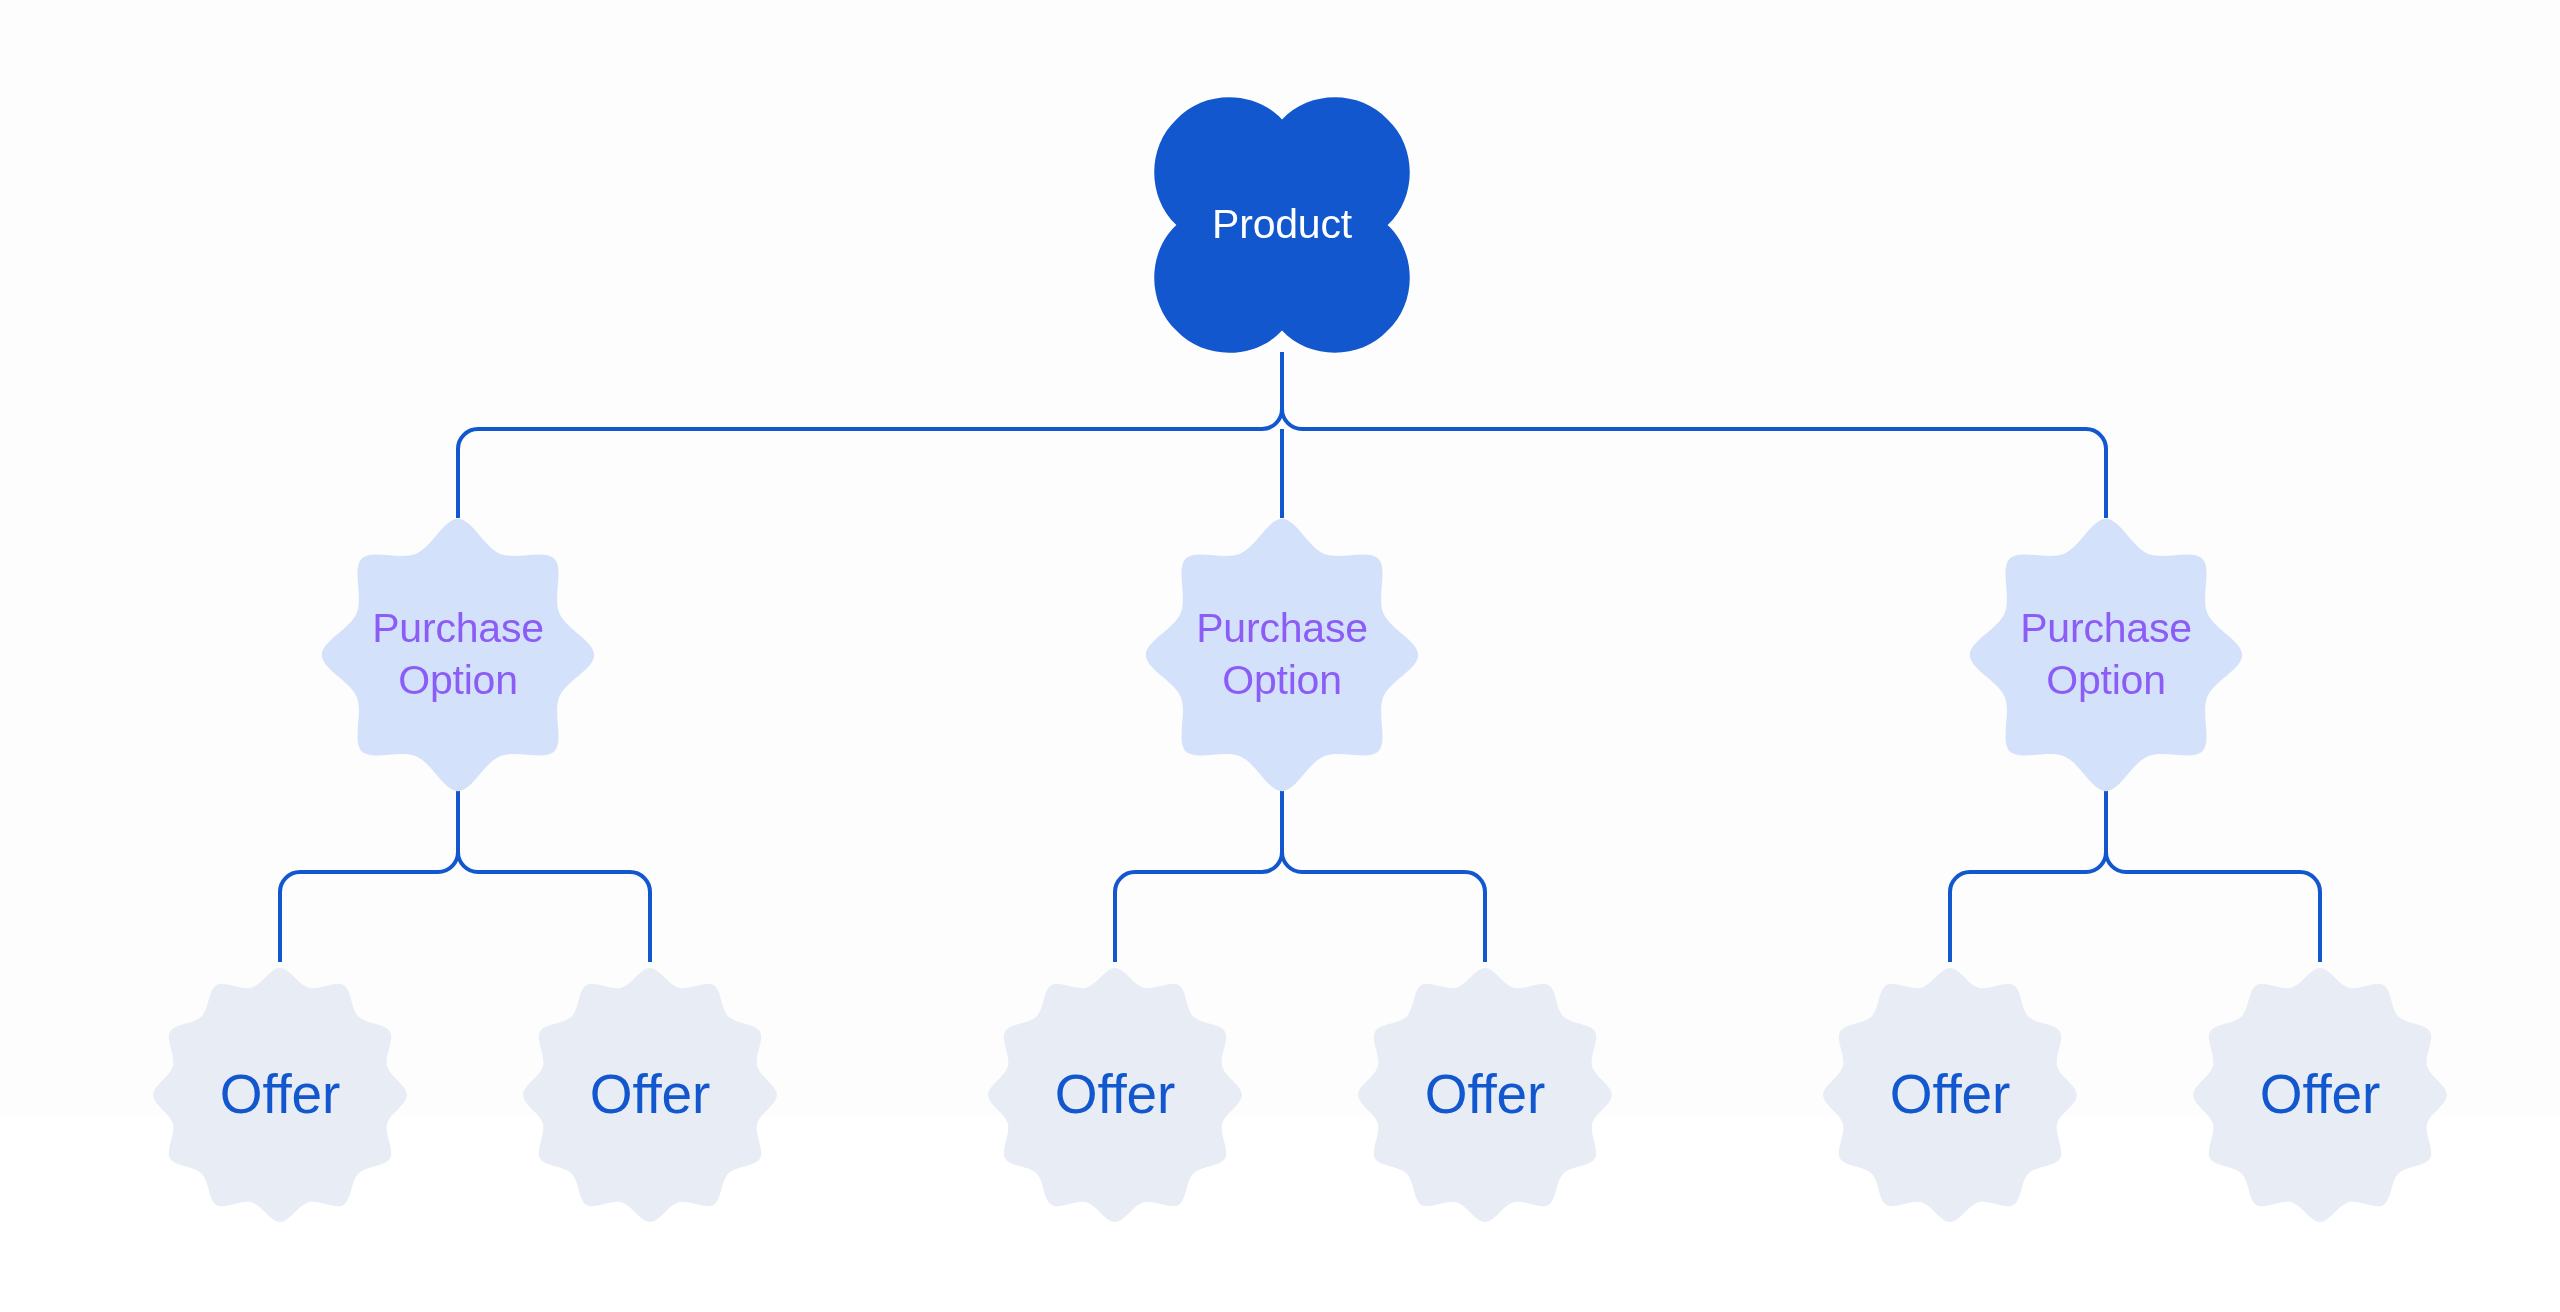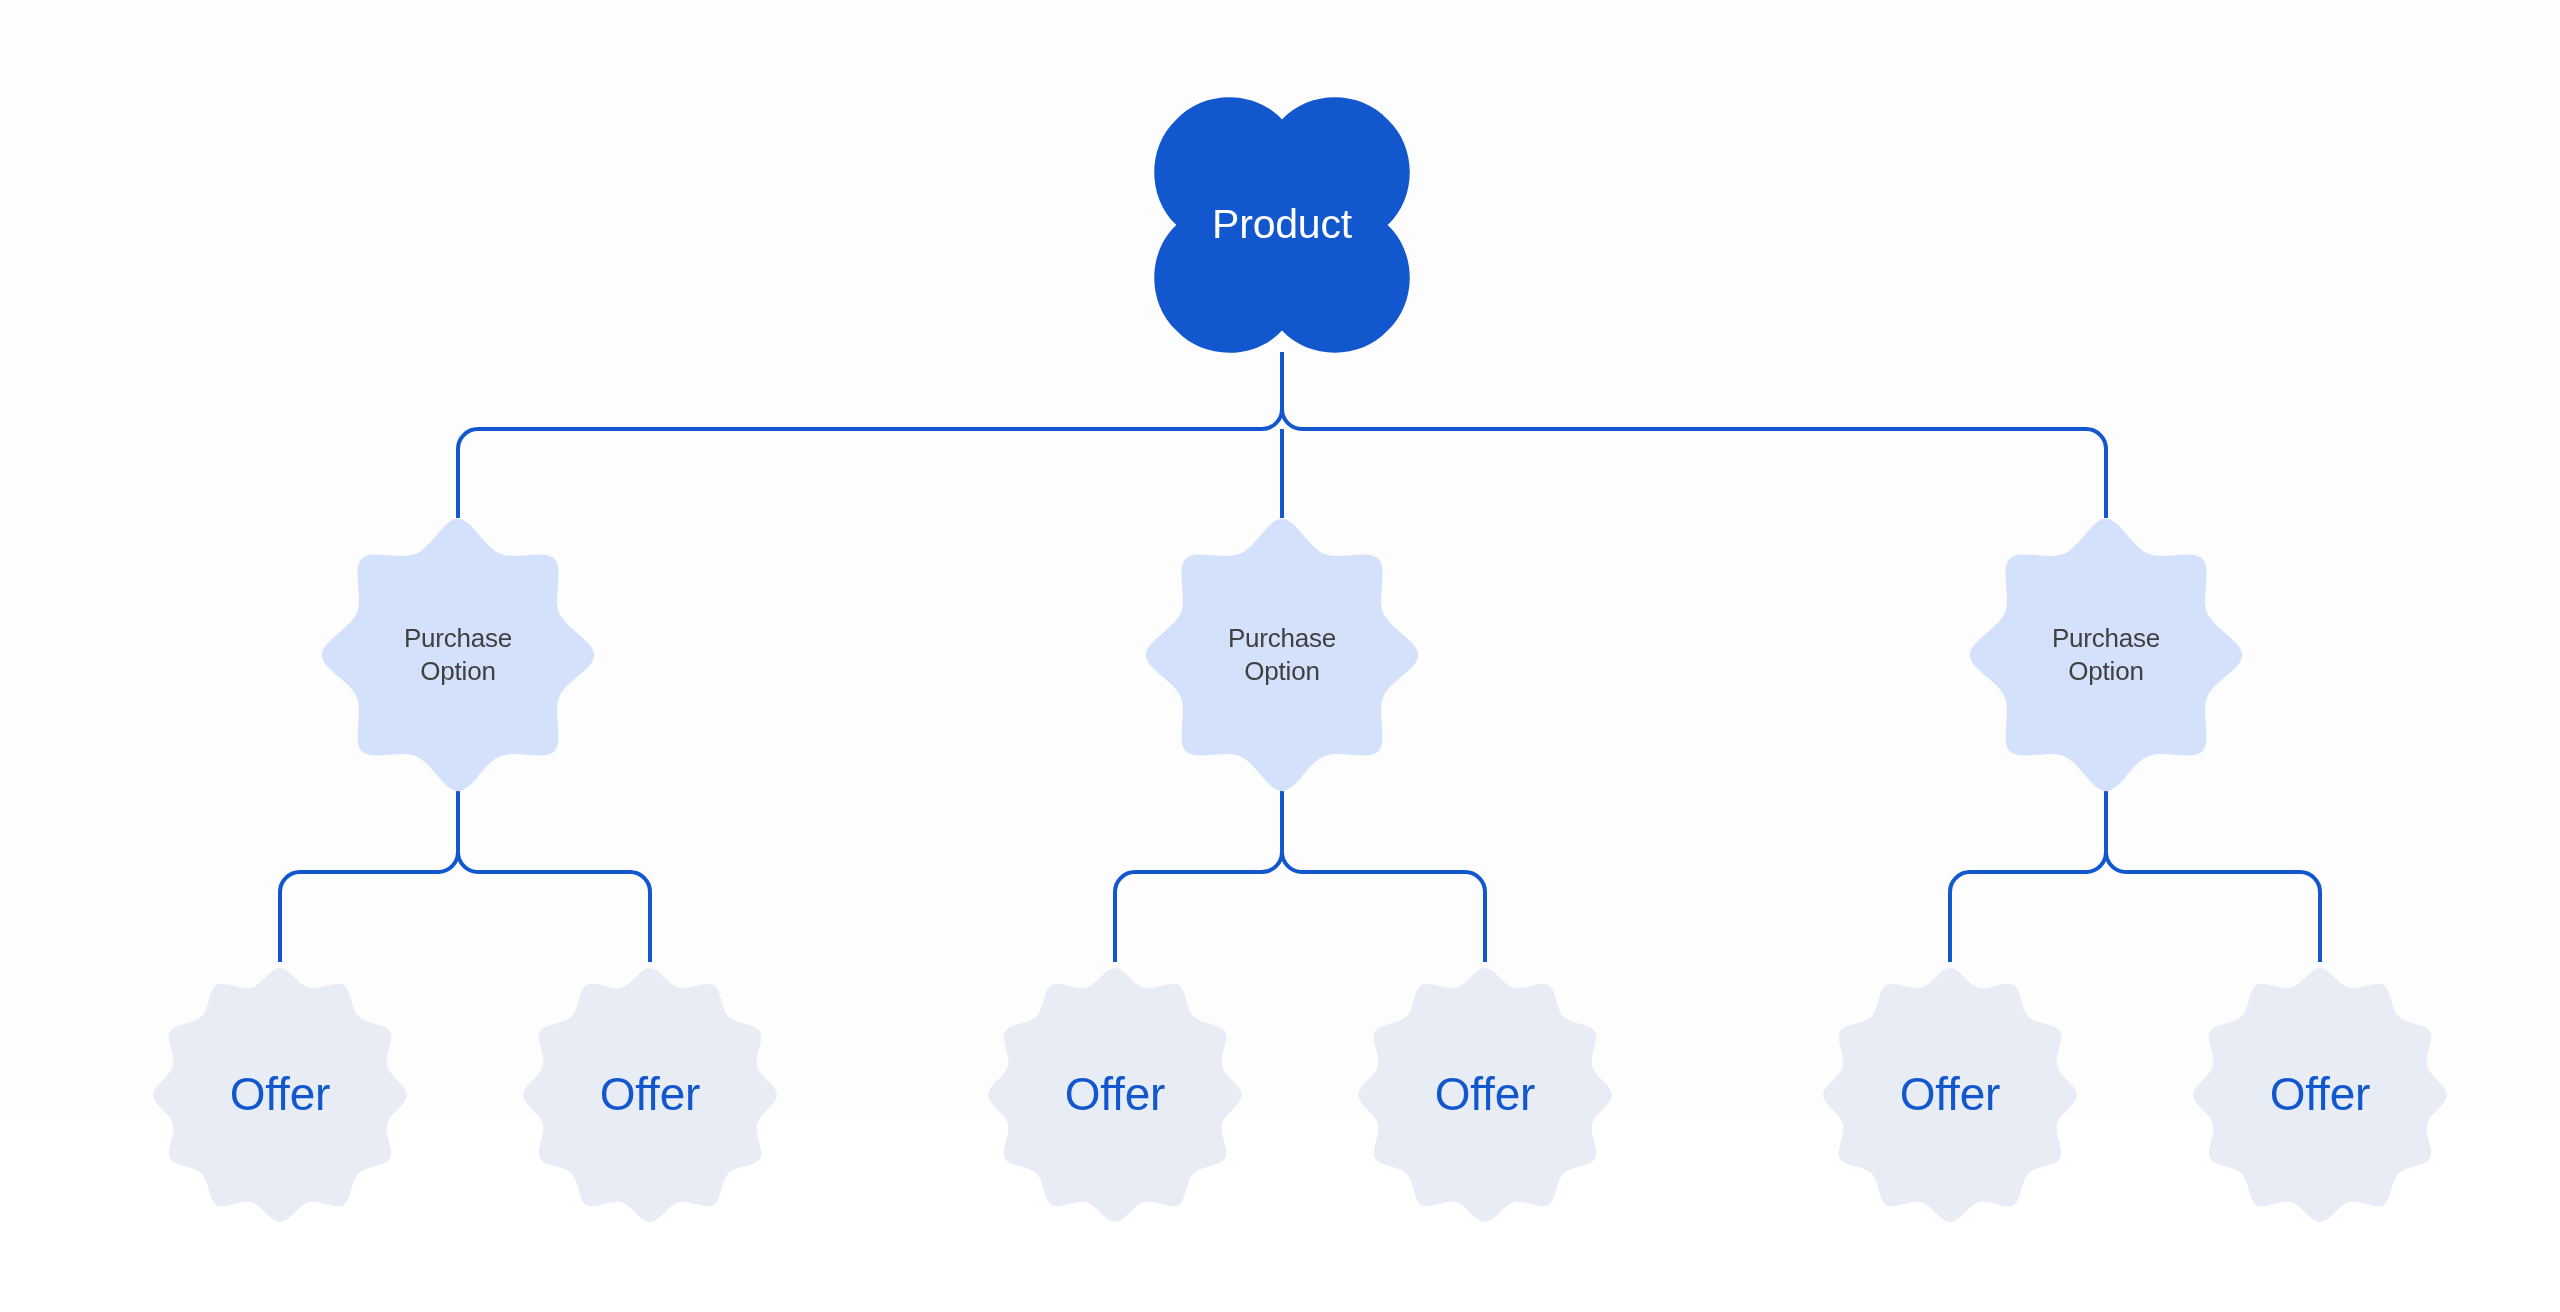--- a/index.html
+++ b/index.html
@@ -38,26 +38,26 @@
     white-space: pre-line;
     line-height: 1.26;
     letter-spacing: -0.2px;
   }
   .label-product {
     font-size: 41px;
     font-weight: 400;
     color: #ffffff;
   }
   .label-purchase {
-    font-size: 26px;
+    font-size: 41px;
     font-weight: 400;
-    color: #404040;
+    color: #8b5cf6;
   }
   .label-offer {
-    font-size: 46px;
+    font-size: 55px;
     font-weight: 400;
     color: #1257ce;
   }
 </style>
 </head>
 <body>
 
 <div id="diagram-root">
 
   <svg id="diagram-svg" viewBox="0 0 2560 1312" xmlns="http://www.w3.org/2000/svg">

